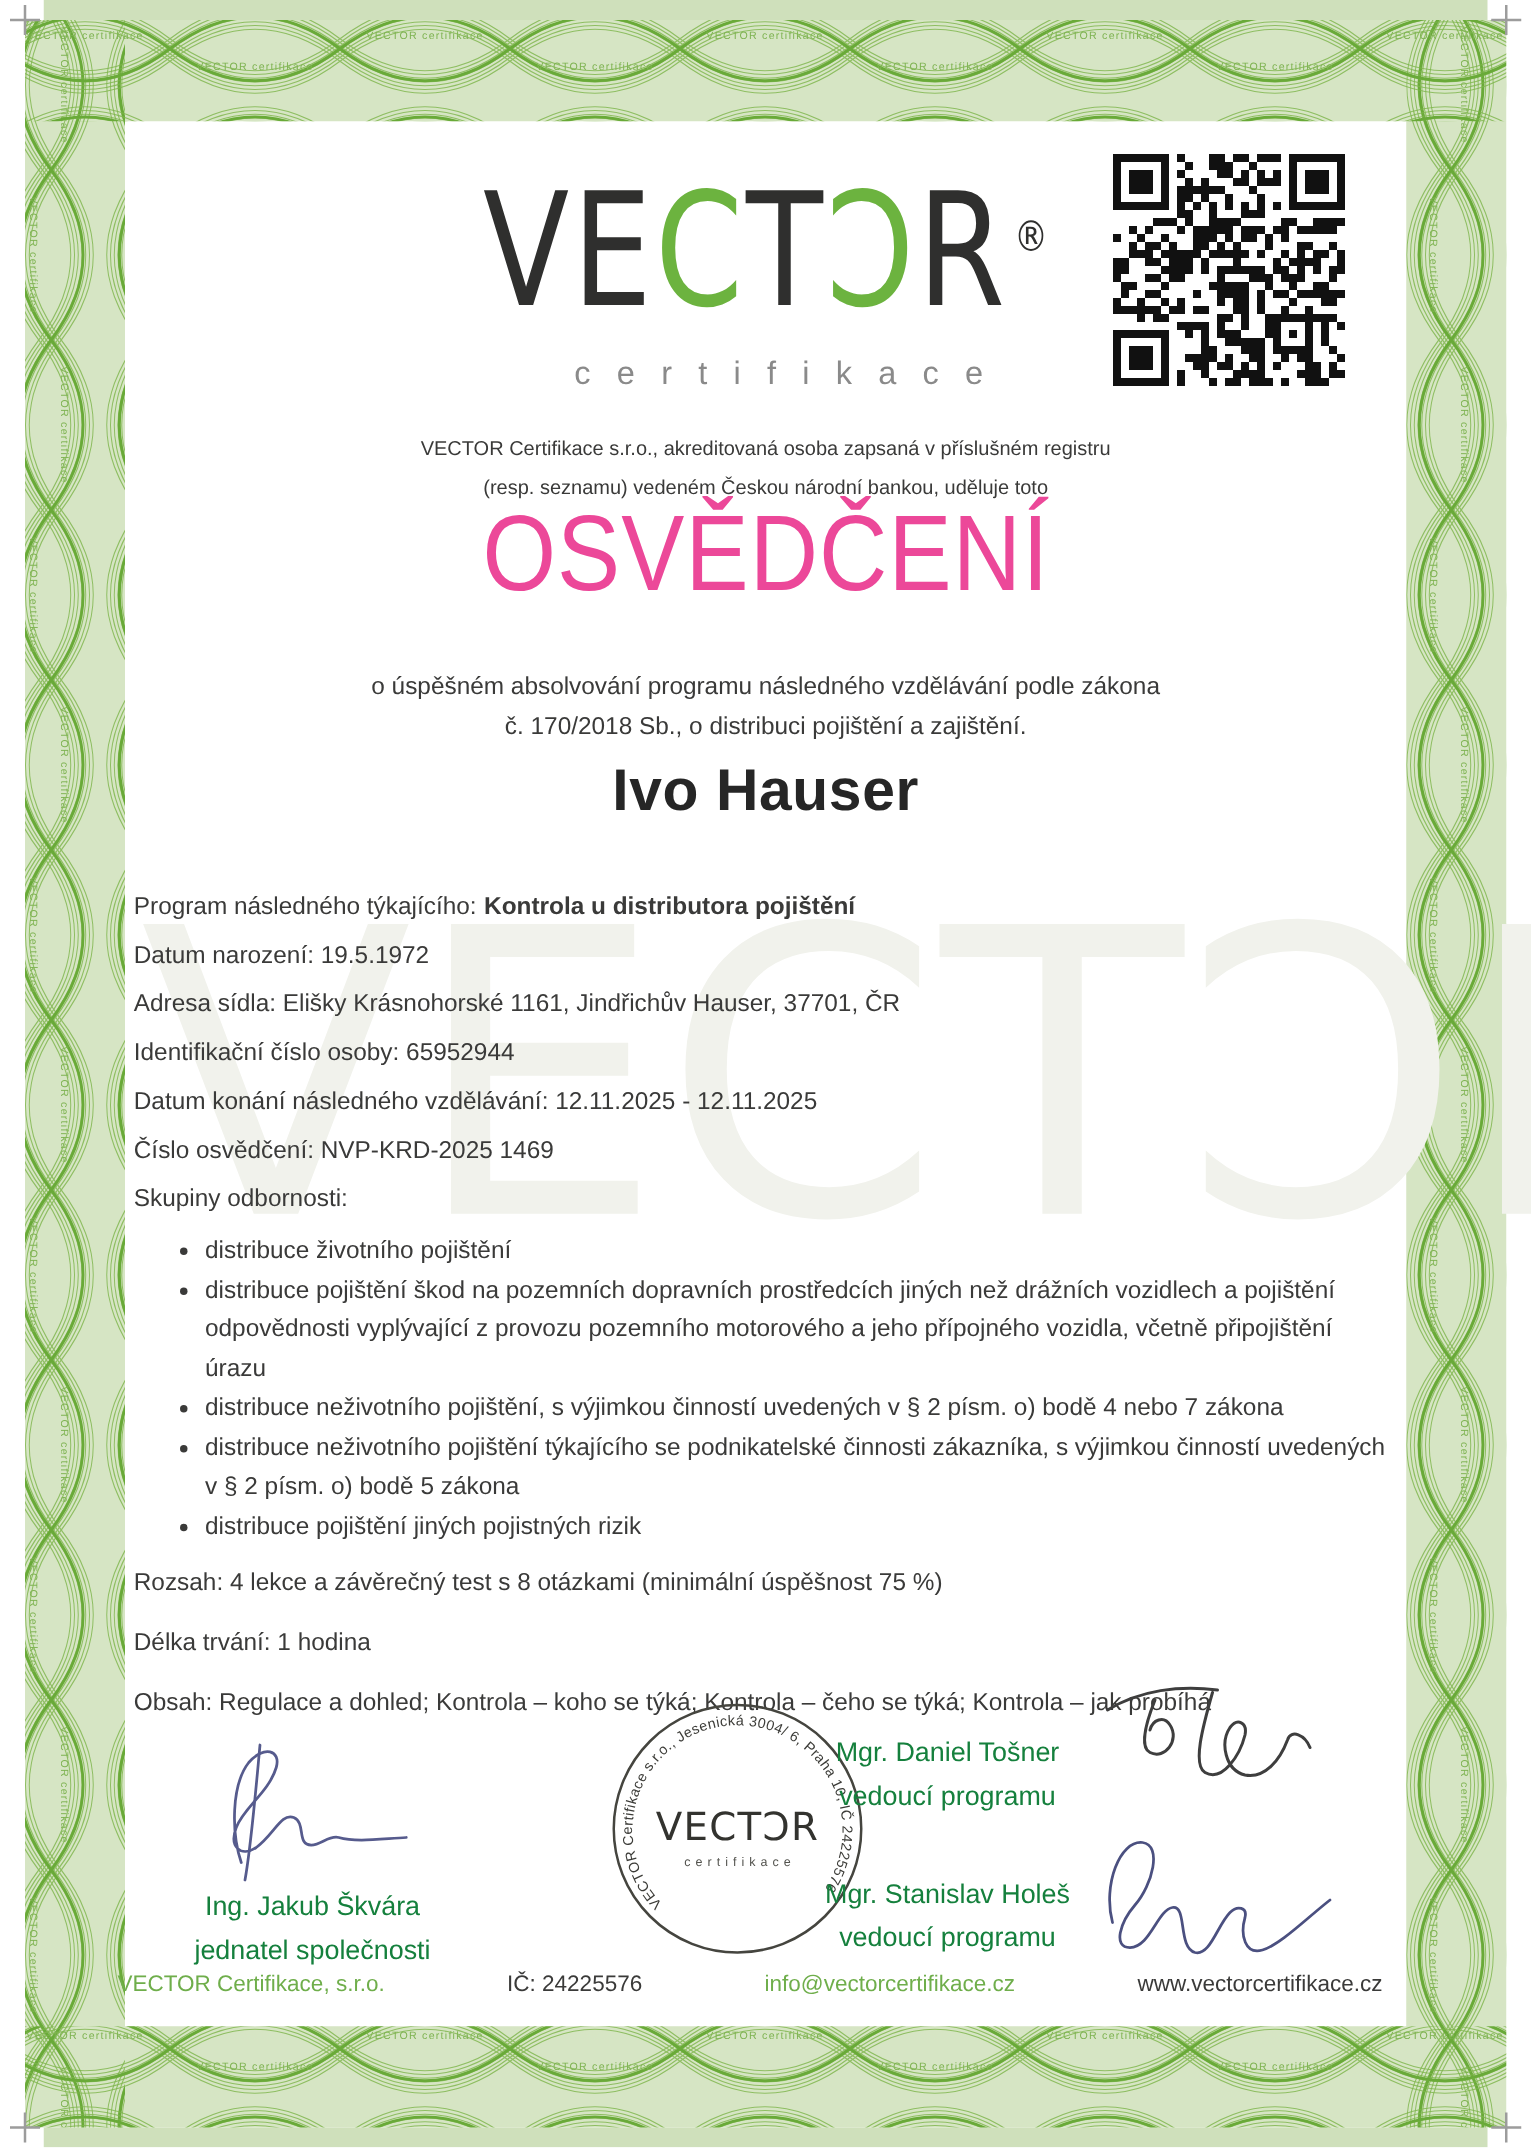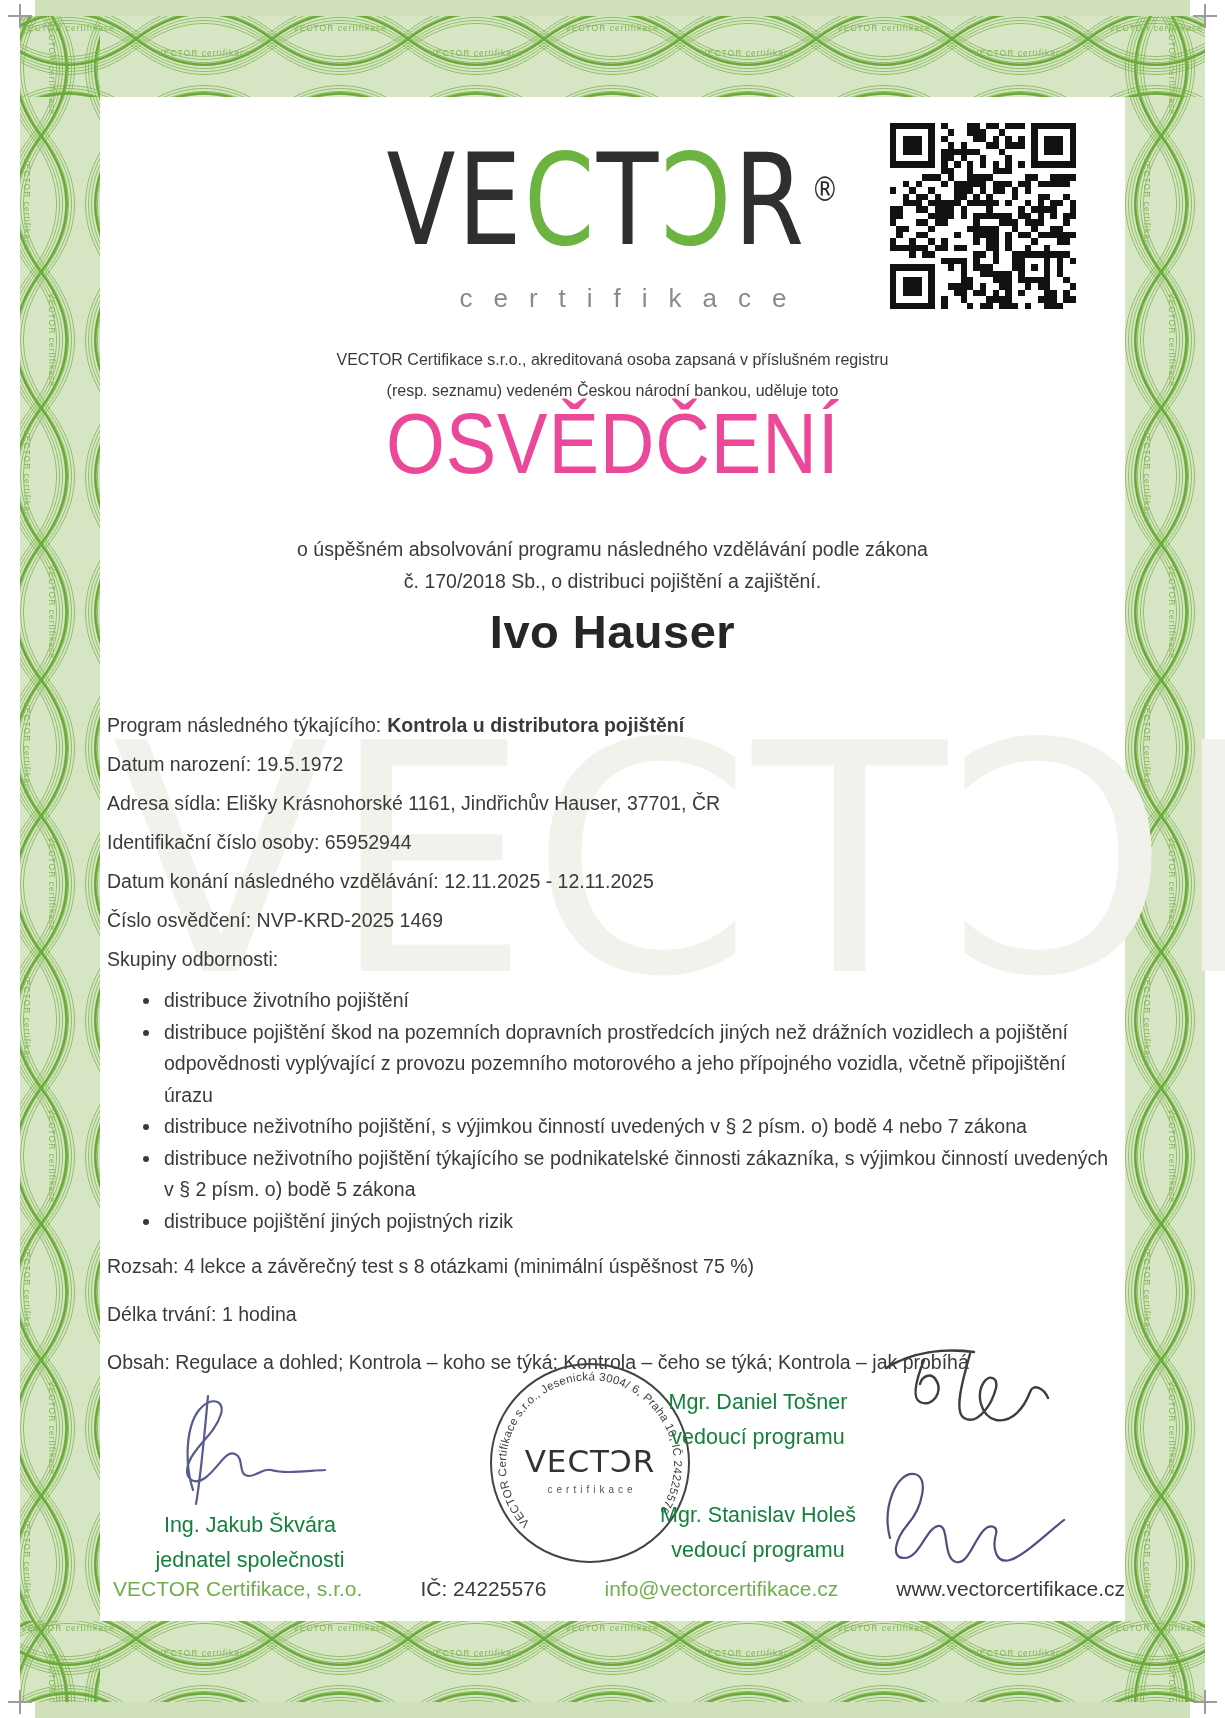--- a/index.html
+++ b/index.html
@@ -38,22 +38,22 @@
   .details ul{margin:7px 0 0 0;padding:0 0 0 55px;line-height:31.5px;}
   .details ul li{margin:0;padding-left:2px;}
   .details .after{margin-top:16px;}
   .details .s48{margin-bottom:21px;}
 
   
   .sig-svg{position:absolute;}
   .sig-text{position:absolute;text-align:center;font-size:21.5px;line-height:35px;color:#15803d;}
   .stamp{position:absolute;left:487px;top:1360px;width:206px;height:206px;}
 
-  .footer{position:absolute;left:113px;top:1577px;width:1012px;display:flex;justify-content:space-between;
-          align-items:baseline;font-size:21px;}
+  .footer{position:absolute;left:94px;top:1577px;width:1012px;display:flex;justify-content:space-between;
+          align-items:baseline;font-size:18px;}
   .footer .green{color:#6fae4b;}
   .footer a{text-decoration:none;}
 </style>
 </head>
 <body>
 
 <div class="page">
 
   <svg id="borderSvg" width="1225" height="1718" viewBox="0 0 1225 1718">
     <defs>

